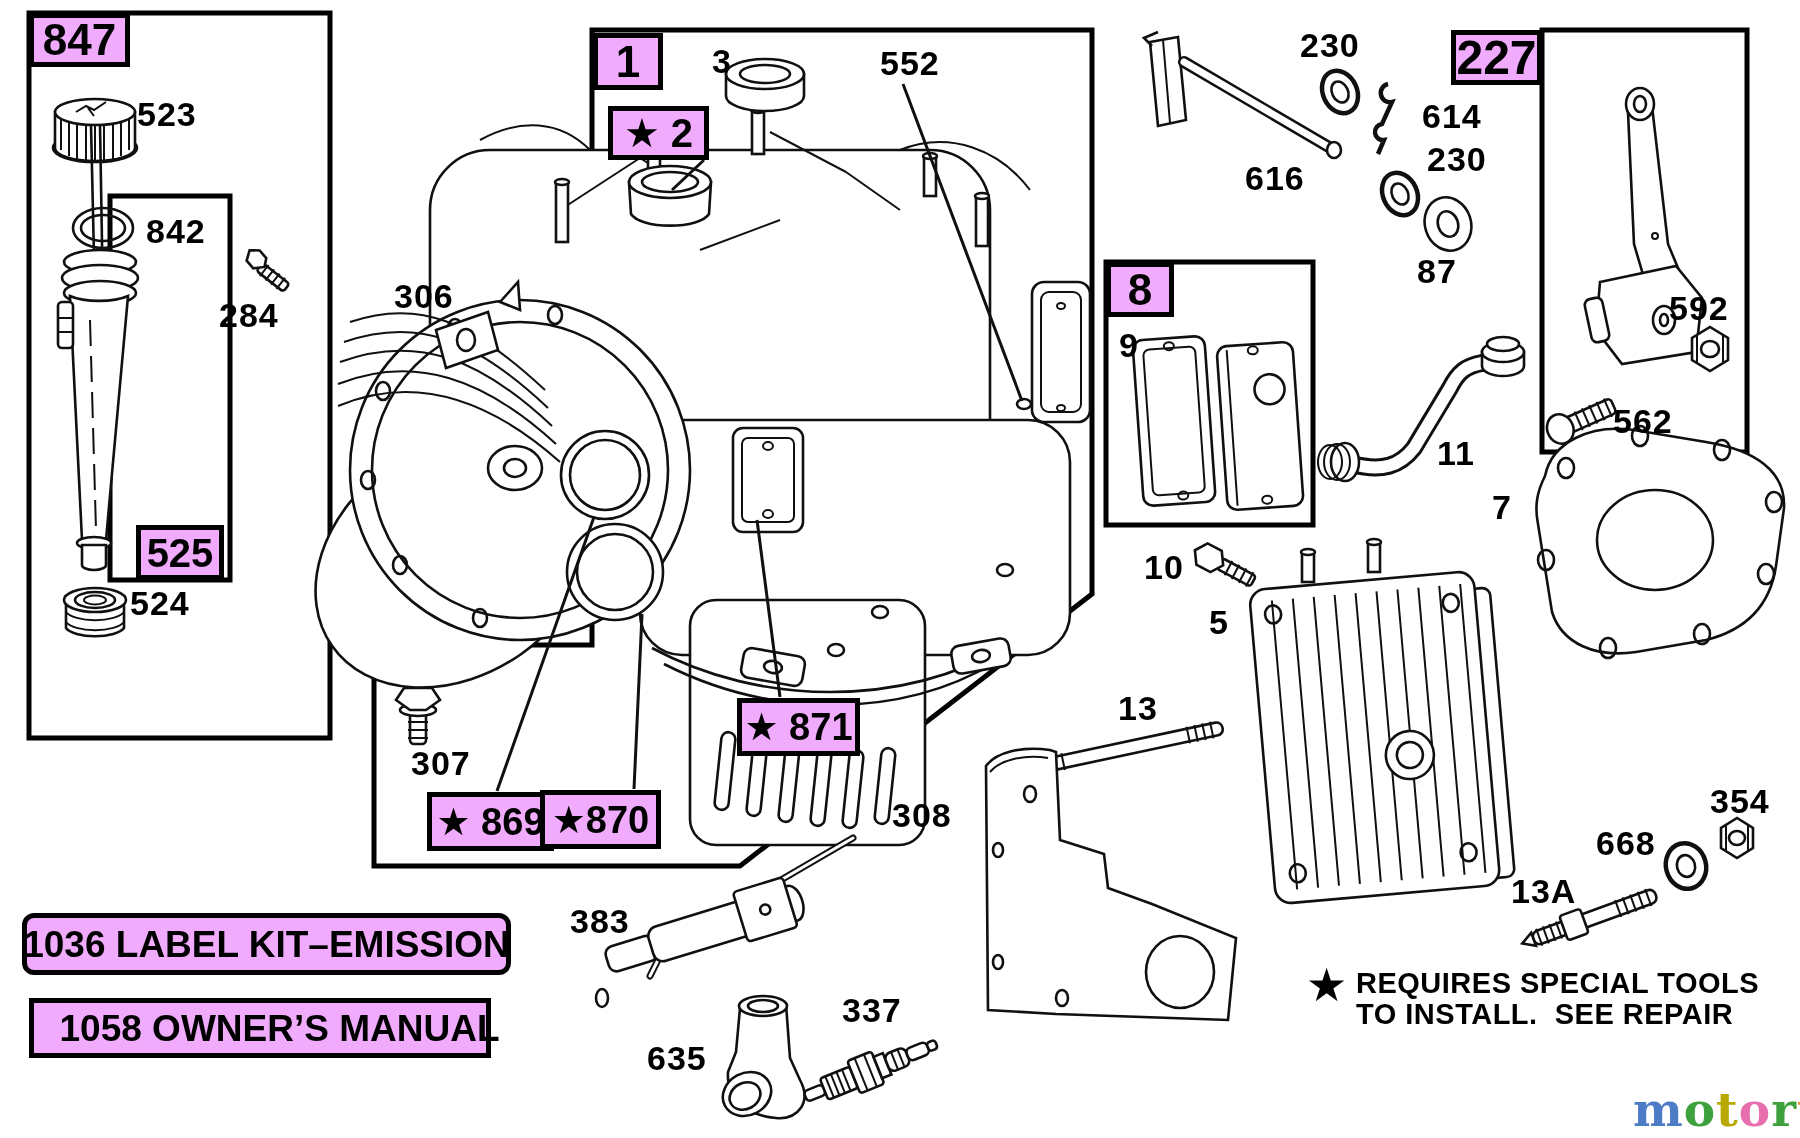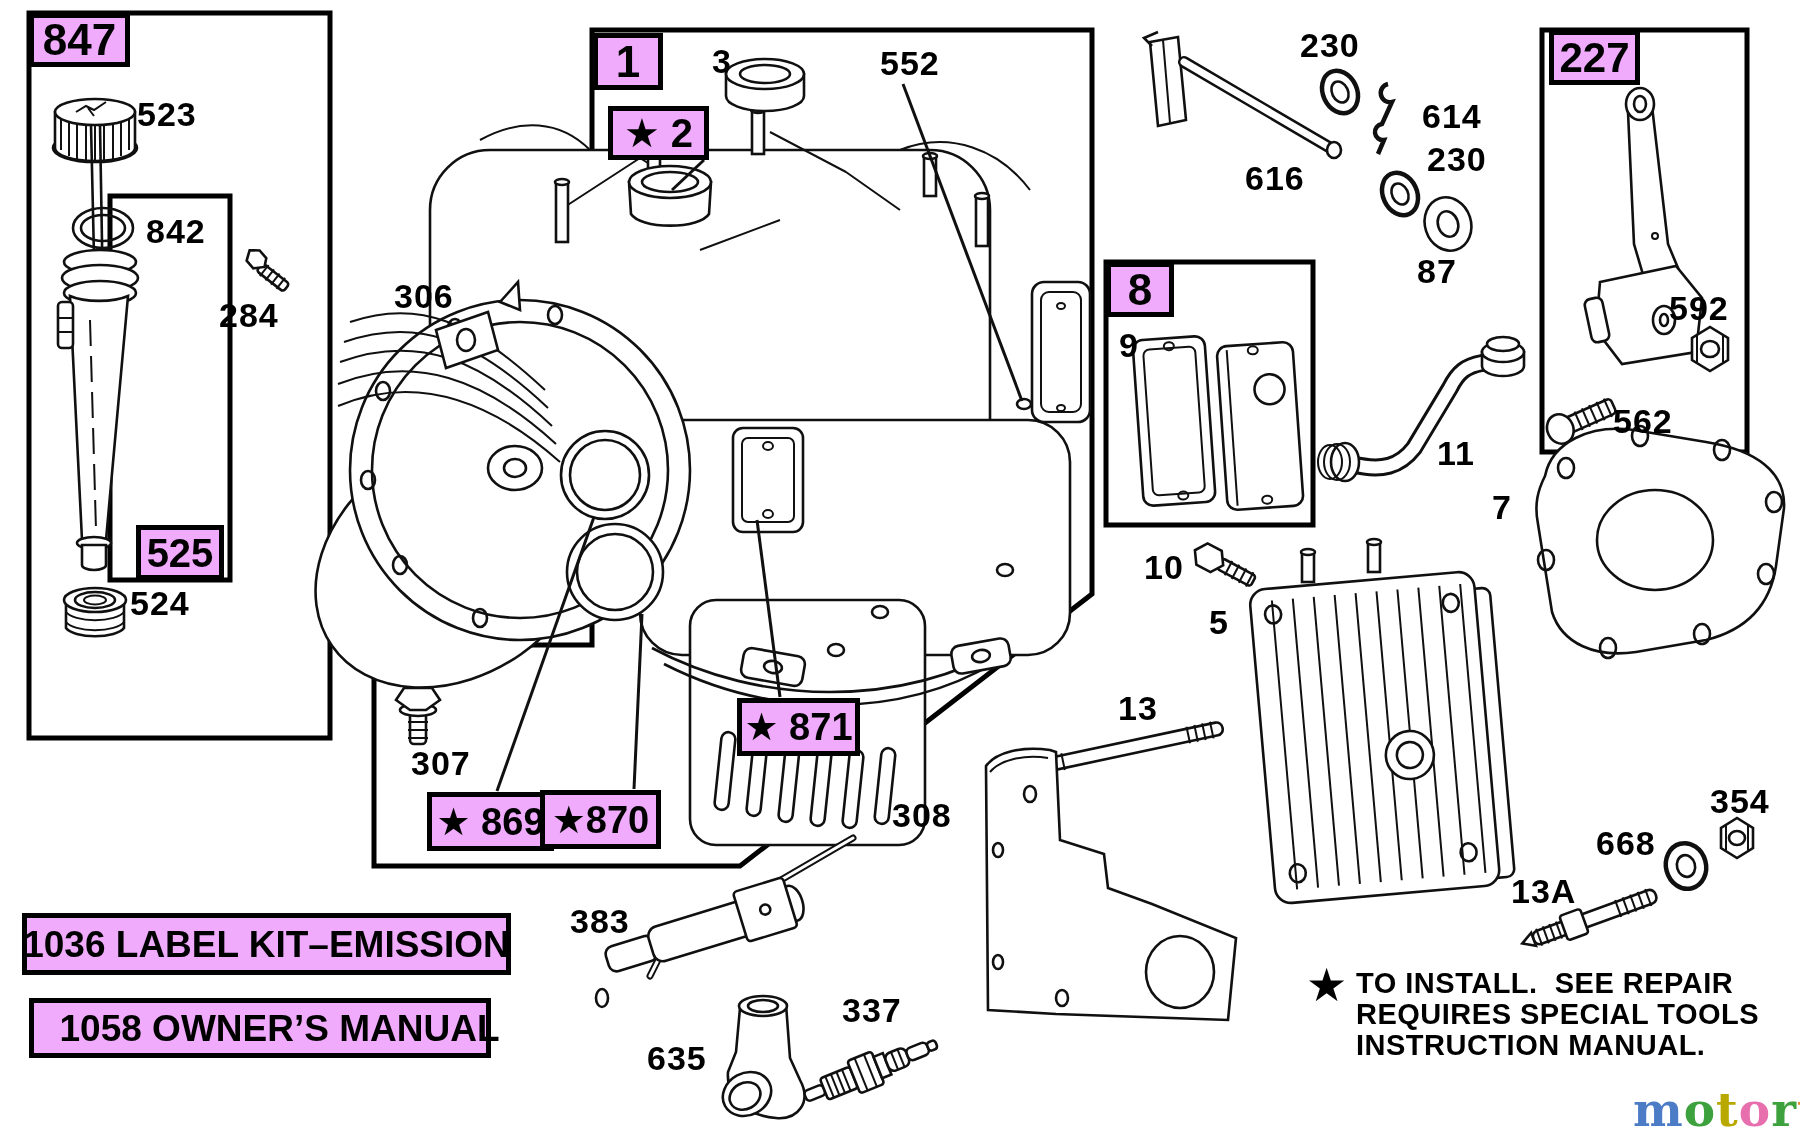--- a/index.html
+++ b/index.html
@@ -482,24 +482,24 @@
       <div class="plabel" style="left: 647px; top: 1041px;">635</div>
       <div class="plabel" style="left: 842px; top: 993px;">337</div>
       <div class="blabel" style="left: 29px; top: 13px; width: 101px; height: 54px; font-size: 44px;">847</div>
       <div class="blabel" style="left: 593px; top: 33px; width: 70px; height: 57px; font-size: 44px;">1</div>
       <div class="blabel" style="left: 608px; top: 106px; width: 101px; height: 54px; font-size: 40px;">★ 2</div>
       <div class="blabel" style="left: 136px; top: 525px; width: 88px; height: 55px; font-size: 40px;">525</div>
       <div class="blabel" style="left: 427px; top: 792px; width: 127px; height: 59px; font-size: 38px;">★ 869</div>
       <div class="blabel" style="left: 540px; top: 790px; width: 121px; height: 59px; font-size: 38px; text-align: center;">★870</div>
       <div class="blabel" style="left: 737px; top: 698px; width: 123px; height: 58px; font-size: 38px;">★ 871</div>
       <div class="blabel" style="left: 1106px; top: 262px; width: 68px; height: 55px; font-size: 44px;">8</div>
-      <div class="blabel" style="left: 1549px; top: 30px; width: 91px; height: 55px; font-size: 42px;">227</div>
-      <div class="blabel" style="left: 22px; top: 913px; width: 489px; height: 62px; font-size: 37px;">1036 LABEL KIT–EMISSION</div>
+      <div class="blabel" style="left: 1451px; top: 30px; width: 91px; height: 55px; font-size: 48px;">227</div>
+      <div class="blabel" style="left: 22px; top: 913px; width: 489px; height: 62px; font-size: 37px; border-radius: 12px;">1036 LABEL KIT–EMISSION</div>
       <div class="blabel" style="left: 29px; top: 998px; width: 462px; height: 60px; font-size: 37px; padding-left: 39px;">1058 OWNER’S MANUAL</div>
     </div>
 
 <div id="footnote-star">★</div>
-<div id="footnote"><div>TO INSTALL.  SEE REPAIR</div><div>REQUIRES SPECIAL TOOLS</div><div>INSTRUCTION MANUAL.</div></div>
+<div id="footnote"><div>REQUIRES SPECIAL TOOLS</div><div>TO INSTALL.  SEE REPAIR</div></div>
 
 
 <div id="watermark"><span style="color: rgb(77, 124, 199);">m</span><span style="color: rgb(61, 162, 61);">o</span><span style="color: rgb(185, 168, 0);">t</span><span style="color: rgb(232, 111, 174);">o</span><span style="color: rgb(61, 162, 61);">r</span><span style="color: rgb(232, 136, 42);">u</span></div>
 
 </div>
 
 </body></html>

